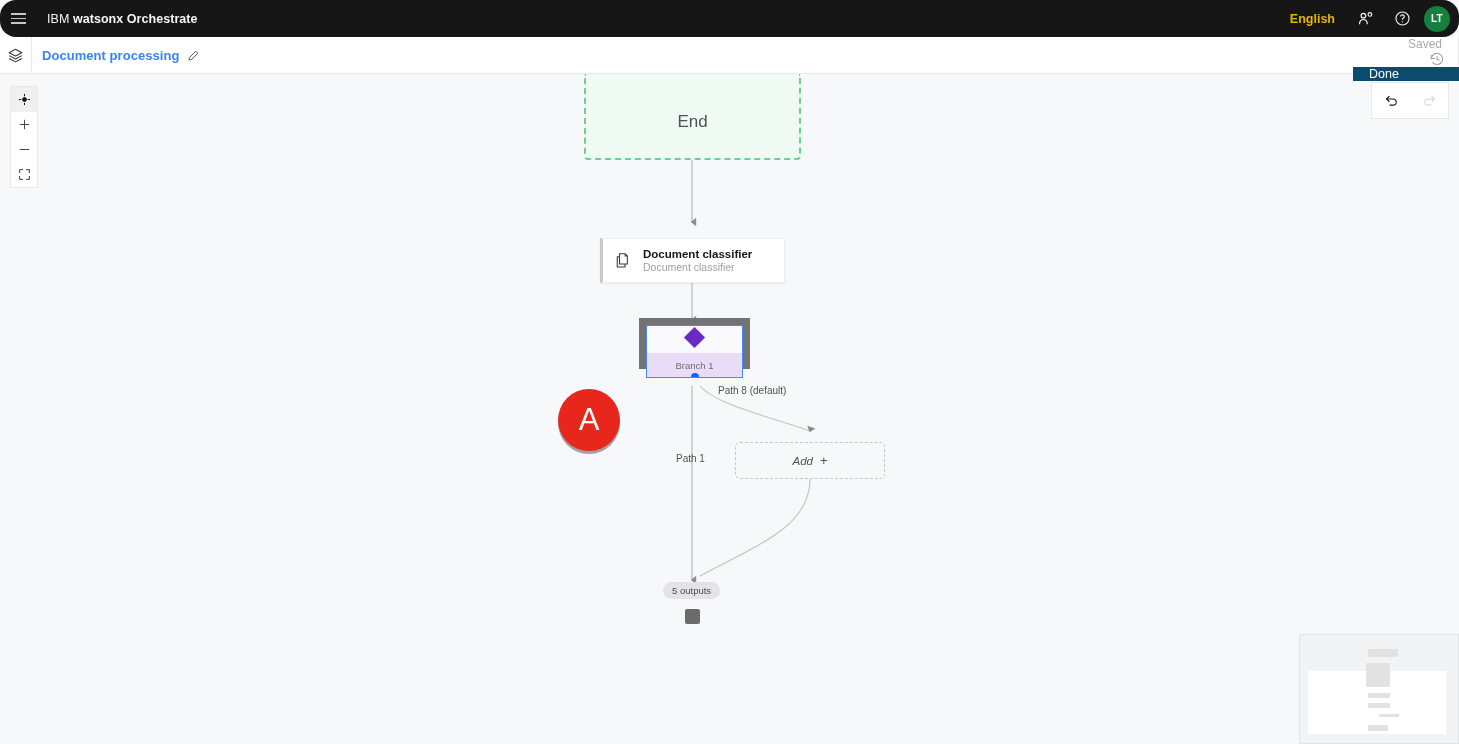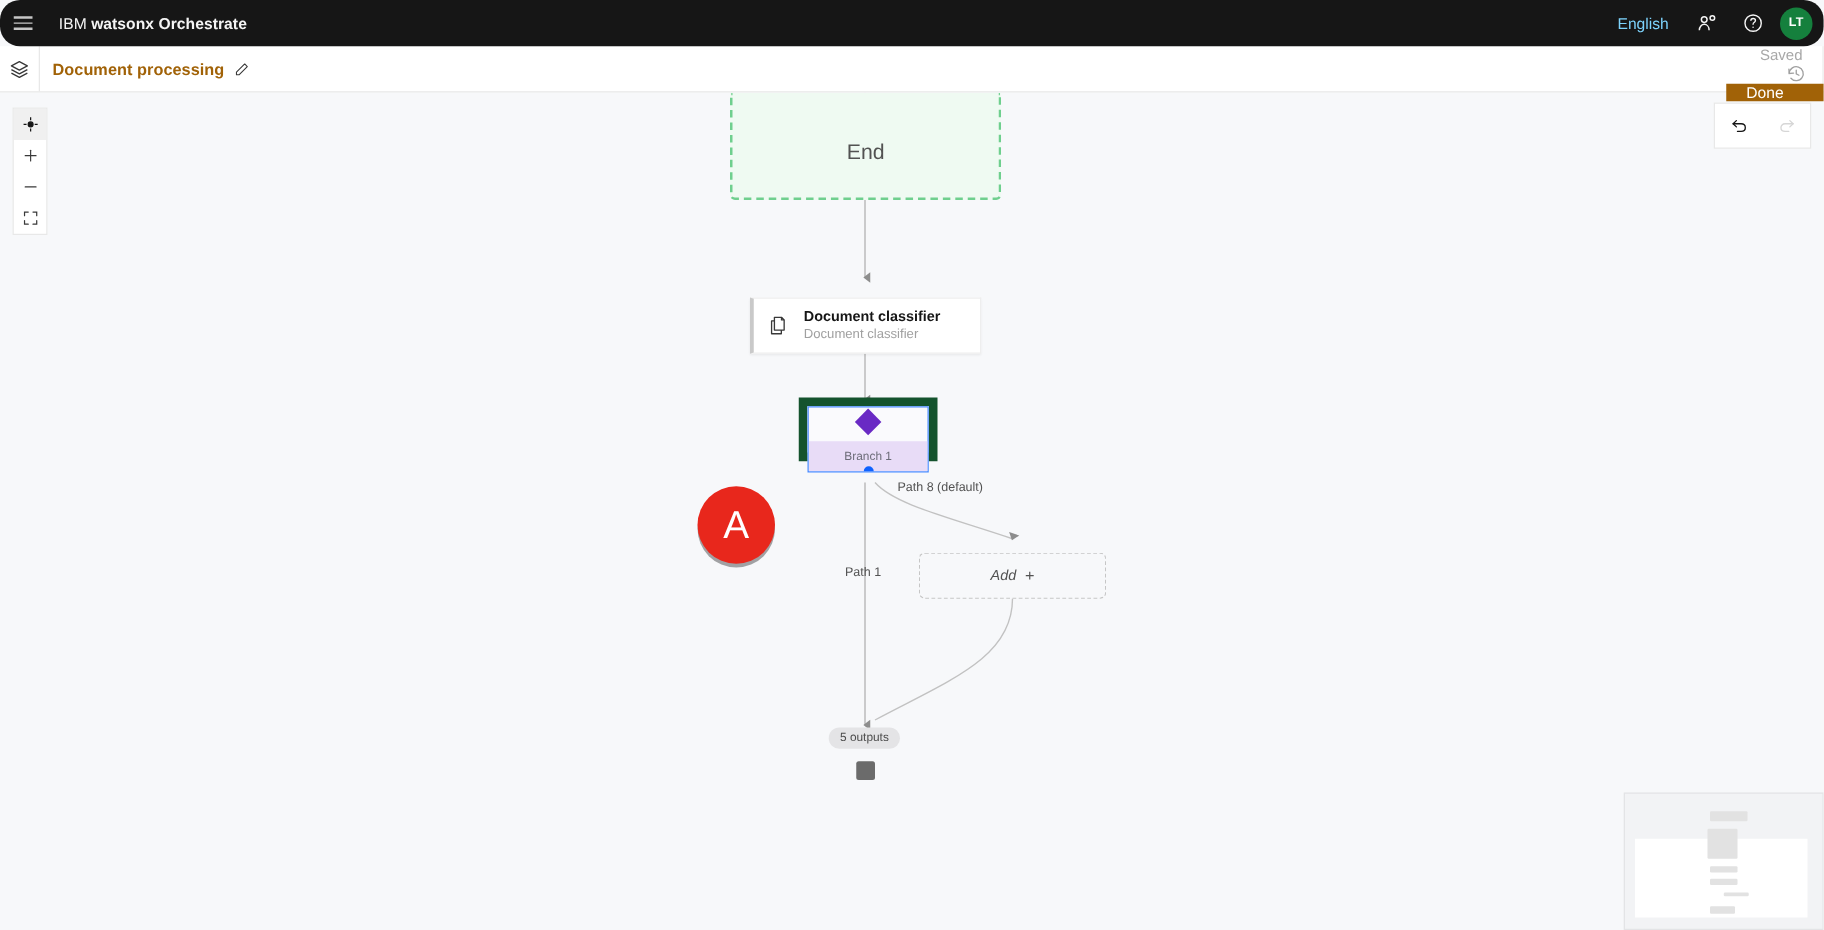--- a/index.html
+++ b/index.html
@@ -50,23 +50,24 @@
   .brand-title .ibm { font-weight: 400; }
   .brand-title .prod { font-weight: 700; }
   .header-right {
     margin-left: auto;
     display: flex;
     align-items: center;
     height: 37px;
   }
   .lang-label {
     font-size: 12.5px;
-    color: #7dd3fc;
+    color: #eab308;
     padding: 0 12px;
     cursor: pointer;
+    font-weight: bold;
   }
   .hdr-icon-btn {
     width: 37px; height: 37px;
     display: flex; align-items: center; justify-content: center;
     cursor: pointer;
   }
   .avatar {
     width: 26px; height: 26px;
     border-radius: 50%;
     background: #15803d;
@@ -94,21 +95,21 @@
   .layers-btn {
     width: 32px; height: 36px;
     display: flex; align-items: center; justify-content: center;
     border-right: 1px solid #e8e8e8;
     cursor: pointer;
   }
   .flow-name {
     margin-left: 10px;
     font-size: 13px;
     font-weight: 700;
-    color: #a16207;
+    color: #3b82f6;
     letter-spacing: 0.05px;
   }
   .edit-pencil {
     margin-left: 8px;
     cursor: pointer;
     display: flex; align-items: center;
   }
   .sub-right {
     margin-left: auto;
     display: flex; align-items: flex-end;
@@ -122,22 +123,22 @@
     padding: 0 16px;
     border-right: 1px solid #e8e8e8;
   }
   .history-btn {
     width: 44px;
     display: flex; align-items: center; justify-content: center;
     border-right: 1px solid #e8e8e8;
     cursor: pointer;
   }
   .done-btn {
-    width: 78px;
-    background: #a16207;
+    width: 106px;
+    background: #0c4a6e;
     color: #ffffff;
     font-size: 12.5px;
     display: flex; align-items: center;
     padding-left: 16px;
     cursor: pointer;
   }
 
   
   .canvas {
     position: absolute;
@@ -239,21 +240,21 @@
     font-size: 10.5px;
     color: #a0a0a0;
     line-height: 13px;
   }
 
   
   .branch-annot {
     position: absolute;
     left: 639px; top: 244px;
     width: 111px; height: 51px;
-    border: 7px solid #14532d;
+    border: 7px solid #737373;
     z-index: 10;
   }
   .branch-node {
     position: absolute;
     left: 0; top: 0;
     width: 97px; height: 53px;
     background: #fafafd;
     border: 1.5px solid #4589ff;
     overflow: hidden;
     cursor: pointer;

